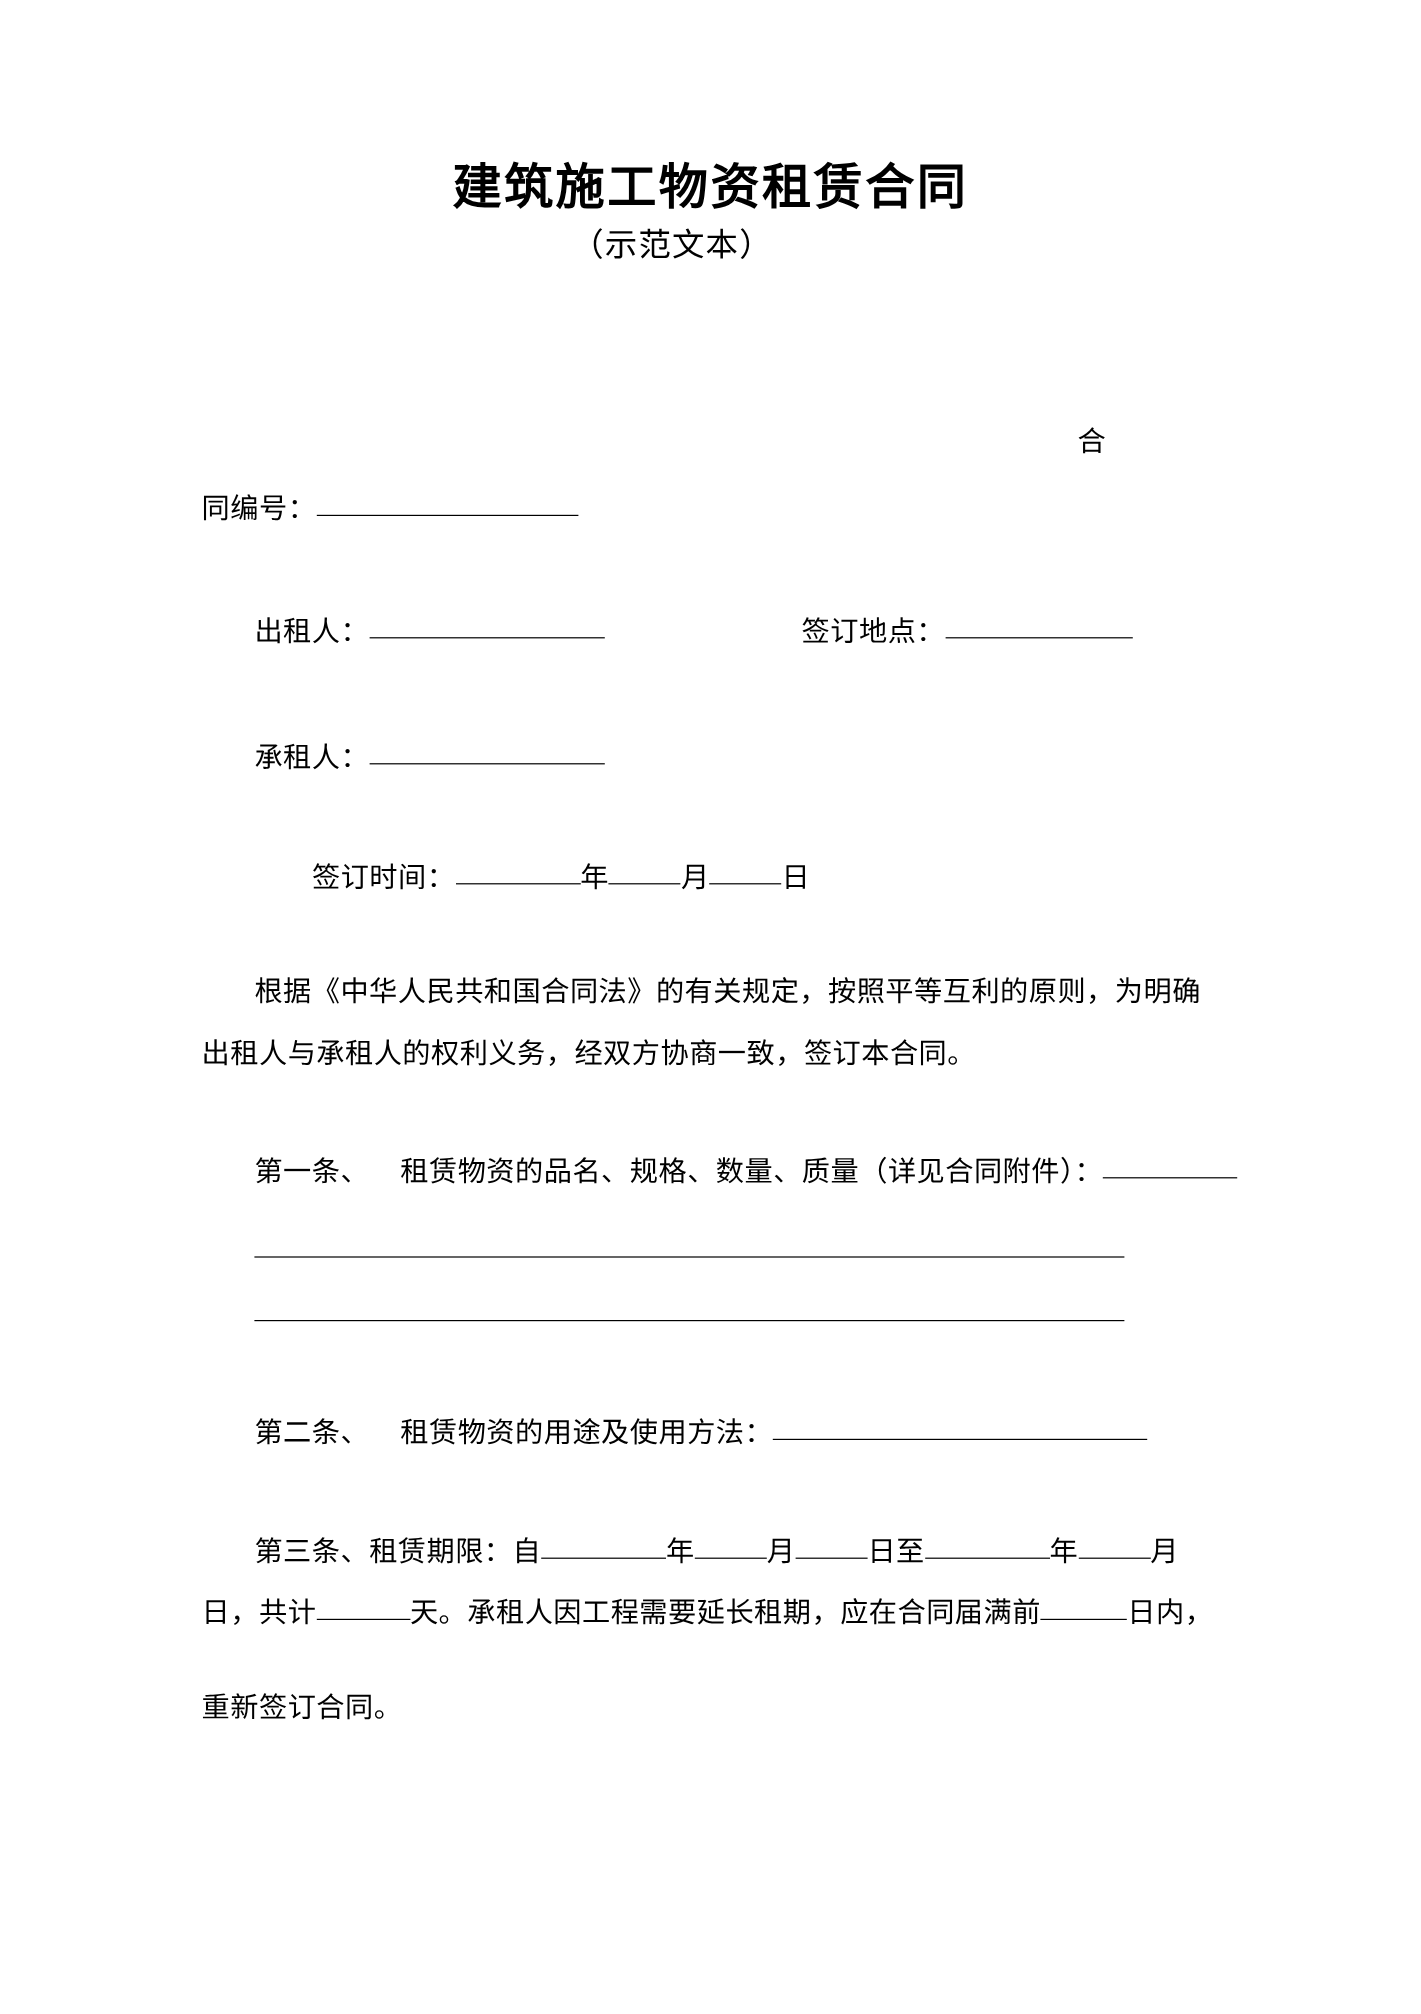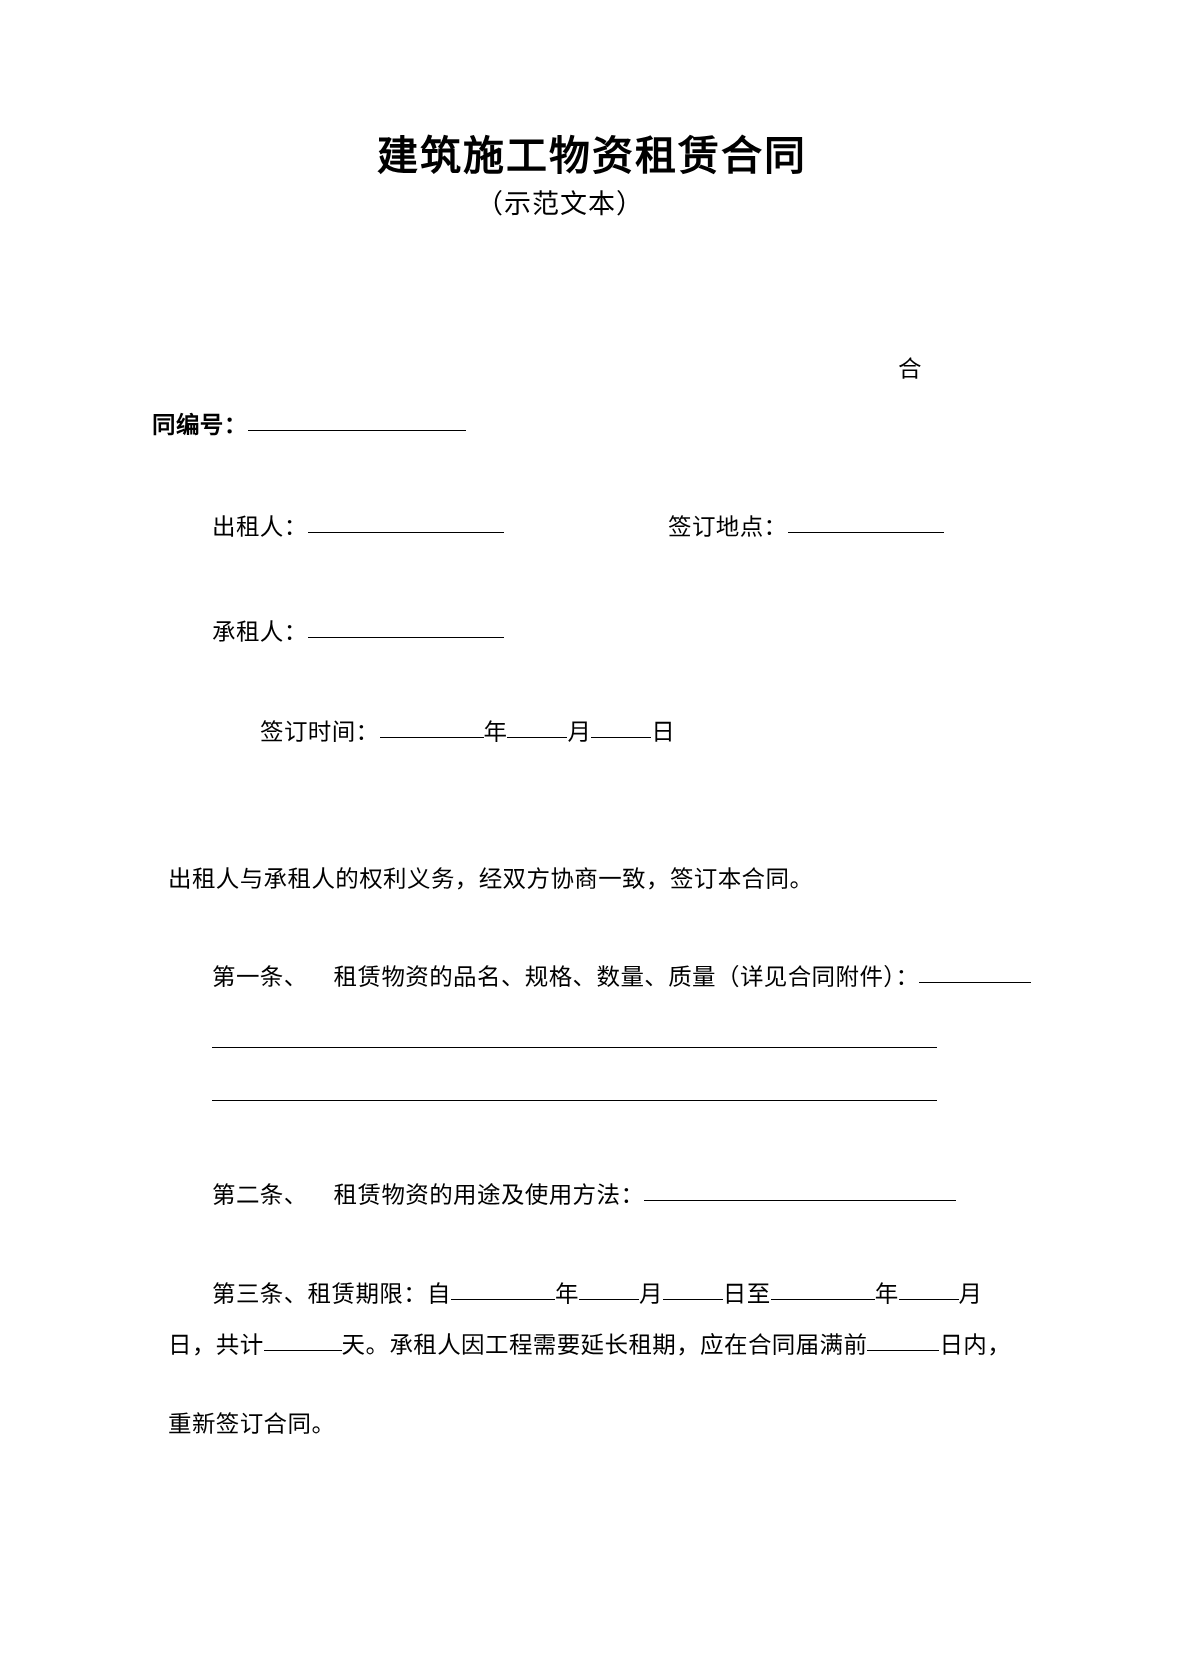--- a/index.html
+++ b/index.html
@@ -85,40 +85,41 @@
 
 <div class="page">
 
   <div class="doc-title">建筑施工物资租赁合同</div>
   <div class="doc-subtitle">（示范文本）</div>
 
   <div class="row" style="left:898px; top:352px;">
     <span>合</span>
   </div>
 
-  <div class="row" style="left:152px; top:408px;font-weight:bold;">
+  <div class="row" style="left:168px; top:408px;">
     <span>同编号：</span><span class="blank b-contract"></span>
   </div>
 
   <div class="row" style="left:212px; top:510px;">
     <span>出租人：</span><span class="blank b-lessor"></span>
   </div>
 
   <div class="row" style="left:668px; top:510px;">
     <span>签订地点：</span><span class="blank b-place"></span>
   </div>
 
   <div class="row" style="left:212px; top:615px;">
     <span>承租人：</span><span class="blank b-lessee"></span>
   </div>
 
   <div class="row" style="left:212px; top:715px;margin-left:48px;">
     <span>签订时间：</span><span class="blank b-year"></span><span>年</span><span class="blank b-month"></span><span>月</span><span class="blank b-day"></span><span>日</span>
   </div>
 
+  <div class="row" style="left:212px; top:810px;">根据《中华人民共和国合同法》的有关规定，按照平等互利的原则，为明确</div>
   <div class="row" style="left:212px; top:960px;">
     <span>第一条、</span><span class="clause-gap"></span><span>租赁物资的品名、规格、数量、质量（详见合同附件）：</span><span class="blank" style="width:112px;"></span>
   </div>
 
   <div class="row" style="left:168px; top:862px;">出租人与承租人的权利义务，经双方协商一致，签订本合同。</div>
   <div class="fill-line" style="left:212px; top:1047px; width:725px;"></div>
   <div class="fill-line" style="left:212px; top:1100px; width:725px;"></div>
 
   <div class="row" style="left:212px; top:1178px;">
     <span>第二条、</span><span class="clause-gap"></span><span>租赁物资的用途及使用方法：</span><span class="blank b-use"></span>

